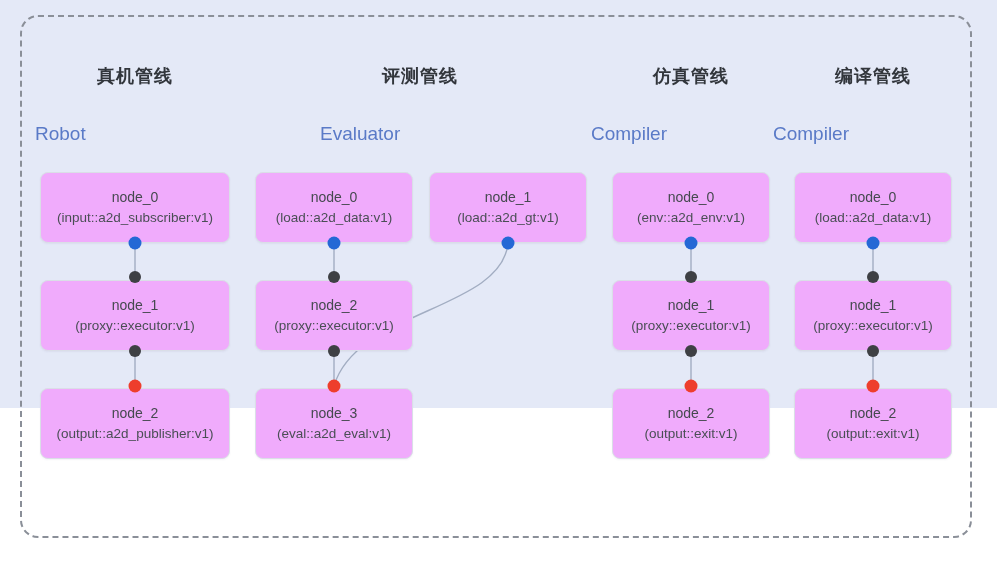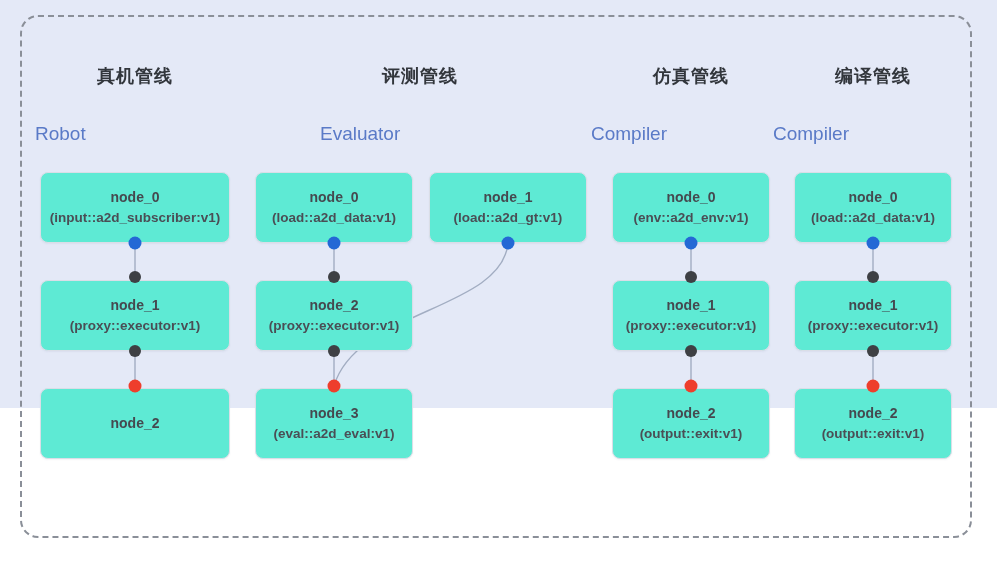--- a/index.html
+++ b/index.html
@@ -19,25 +19,24 @@
   .title-zh{
     position:absolute;top:64px;width:200px;text-align:center;
     font-size:18px;font-weight:700;color:#32363c;letter-spacing:1px;
   }
   .title-en{
     position:absolute;top:123px;width:200px;text-align:left;
     font-size:19px;font-weight:400;color:#5a7ac7;
   }
   .node-box{
     position:absolute;height:71px;box-sizing:border-box;
-    background:#5eead4;border:1px solid #dadee7;border-radius:8px;
+    background:#f0abfc;border:1px solid #dadee7;border-radius:8px;
     box-shadow:0 1px 2px rgba(60,70,100,0.06);
     display:flex;flex-direction:column;justify-content:center;align-items:center;
     z-index:2;
-    font-weight:bold;
   }
   .node-name{
     font-size:14px;color:#45494f;line-height:21px;white-space:nowrap;
   }
   .node-impl{
     font-size:13.5px;color:#4a4e55;line-height:20px;white-space:nowrap;
   }
   svg.layer{
     position:absolute;left:0;top:0;width:997px;height:563px;
     pointer-events:none;
@@ -79,20 +78,21 @@
   <div class="node-box" style="left:40px;top:172px;width:190px">
     <div class="node-name">node_0</div>
     <div class="node-impl">(input::a2d_subscriber:v1)</div>
   </div>
   <div class="node-box" style="left:40px;top:280px;width:190px">
     <div class="node-name">node_1</div>
     <div class="node-impl">(proxy::executor:v1)</div>
   </div>
   <div class="node-box" style="left:40px;top:388px;width:190px">
     <div class="node-name">node_2</div>
+    <div class="node-impl">(output::a2d_publisher:v1)</div>
   </div>
 
   <div class="node-box" style="left:255px;top:172px;width:158px">
     <div class="node-name">node_0</div>
     <div class="node-impl">(load::a2d_data:v1)</div>
   </div>
   <div class="node-box" style="left:255px;top:280px;width:158px">
     <div class="node-name">node_2</div>
     <div class="node-impl">(proxy::executor:v1)</div>
   </div>

